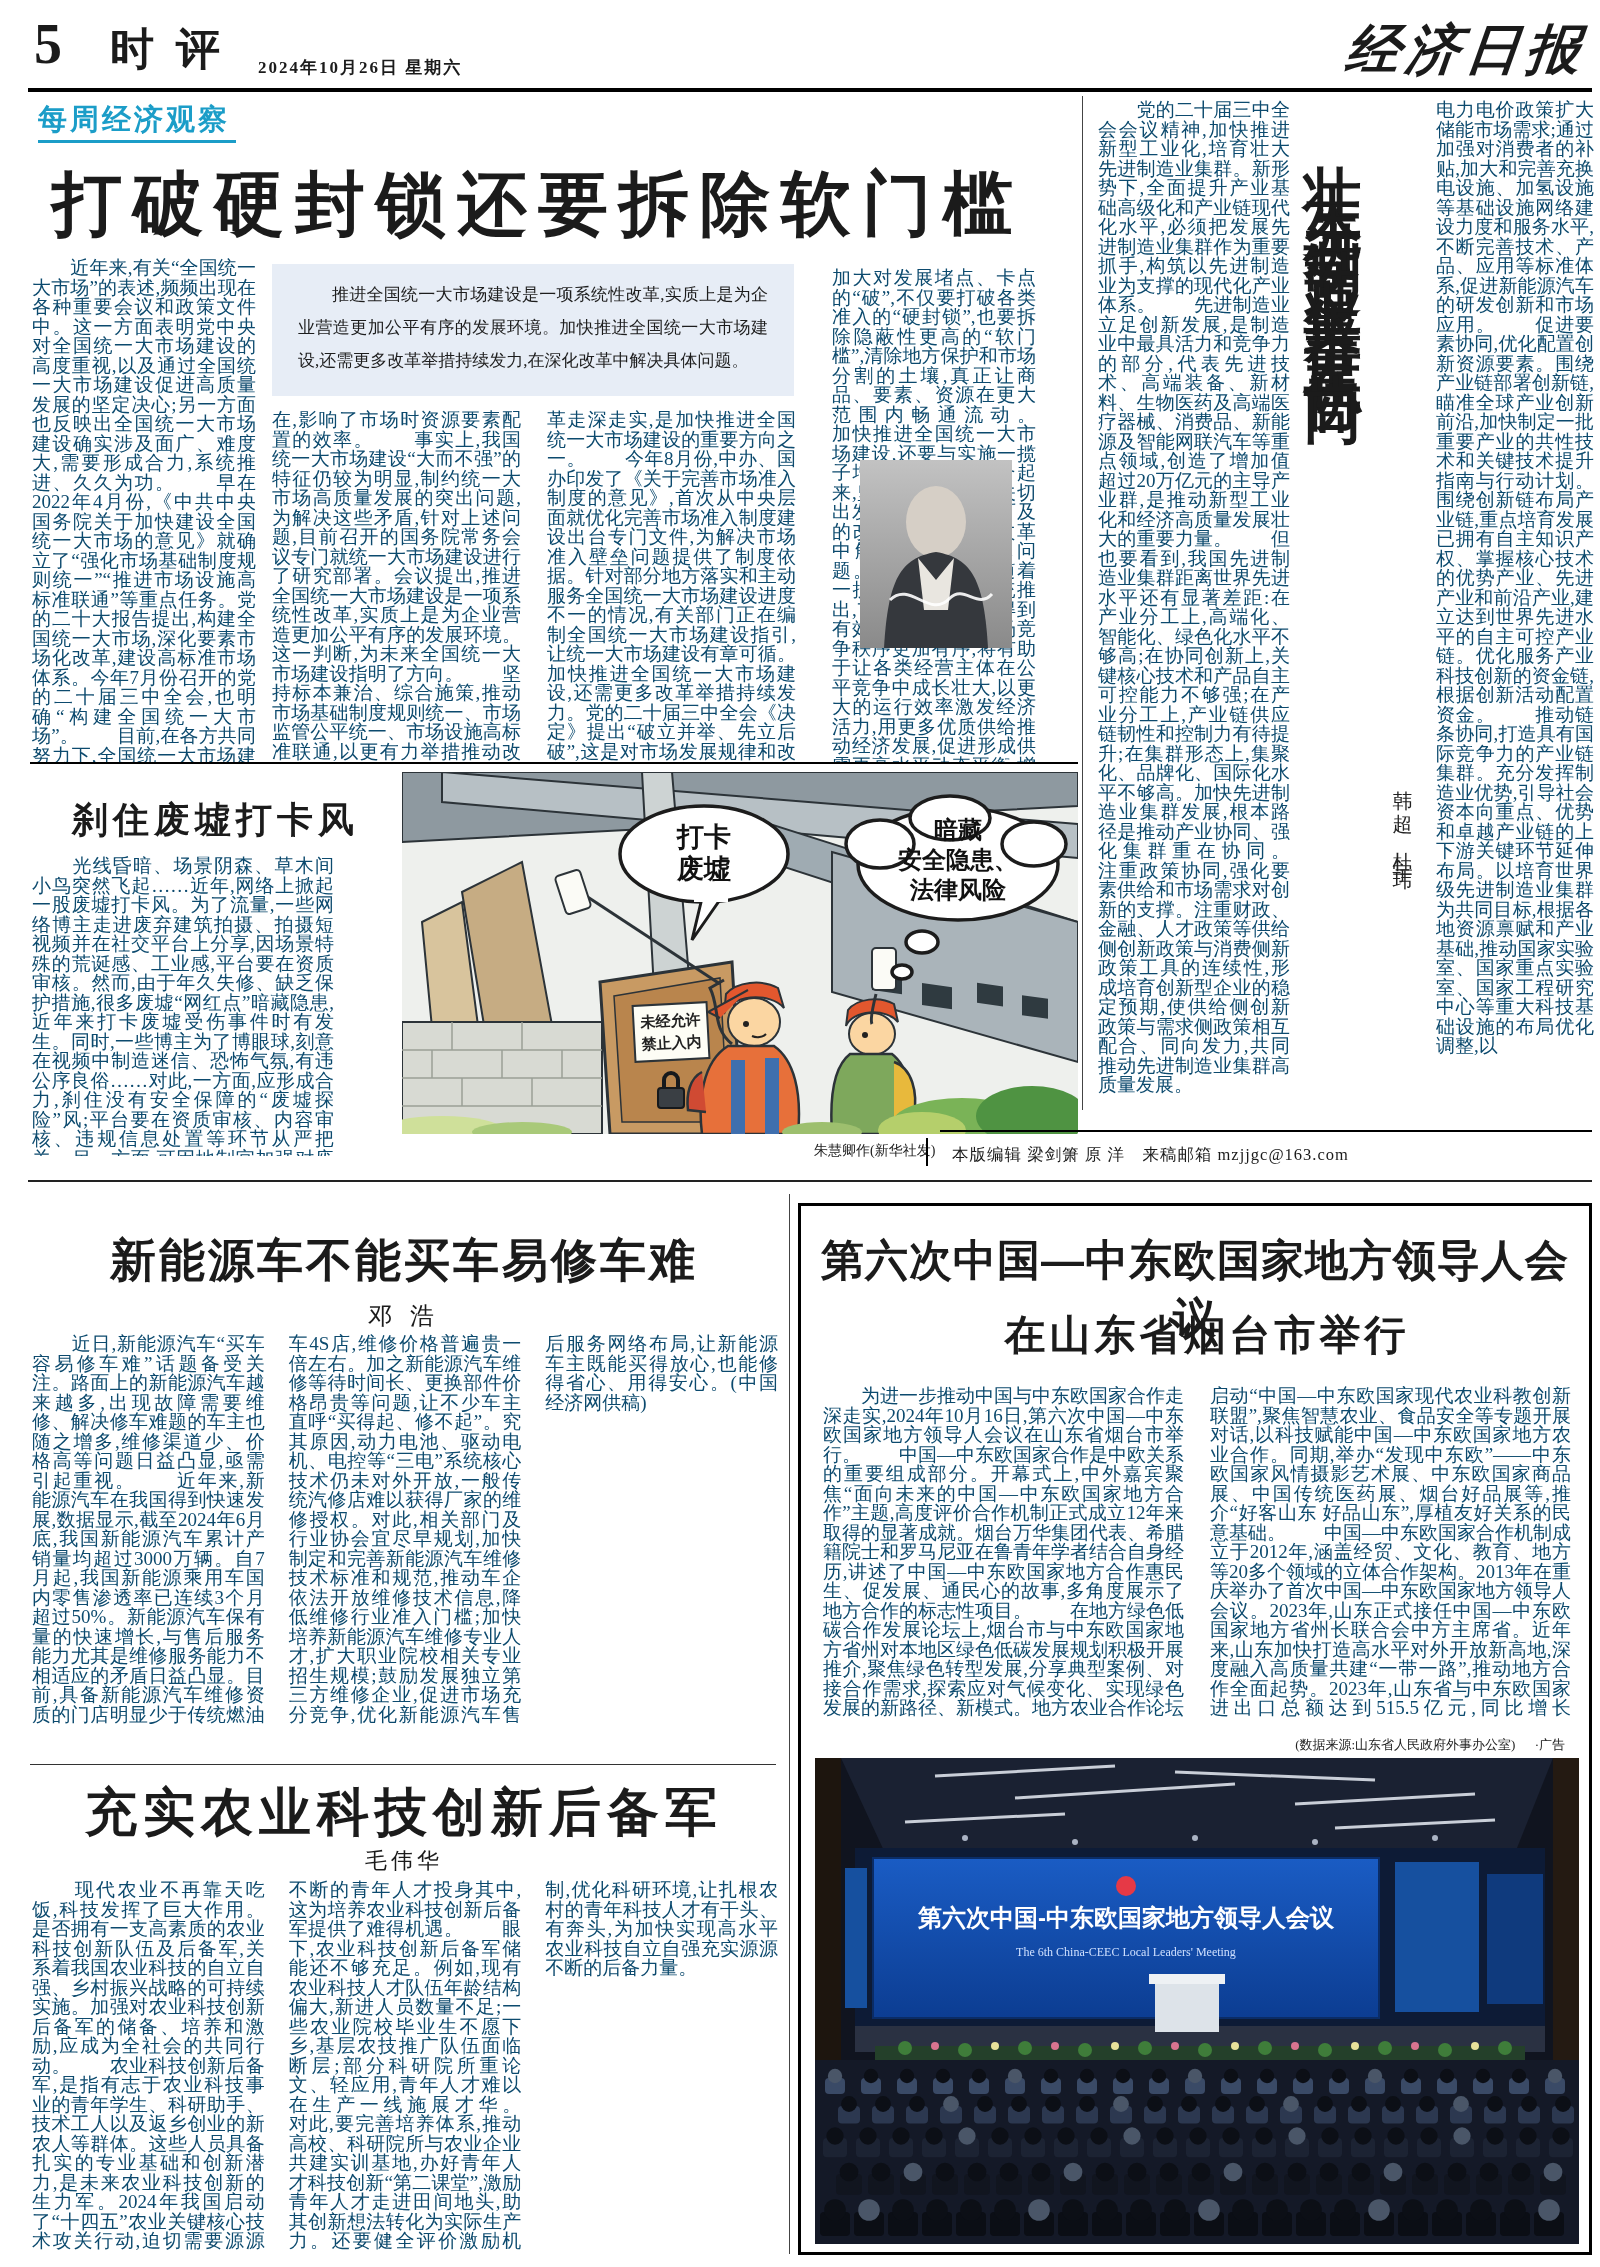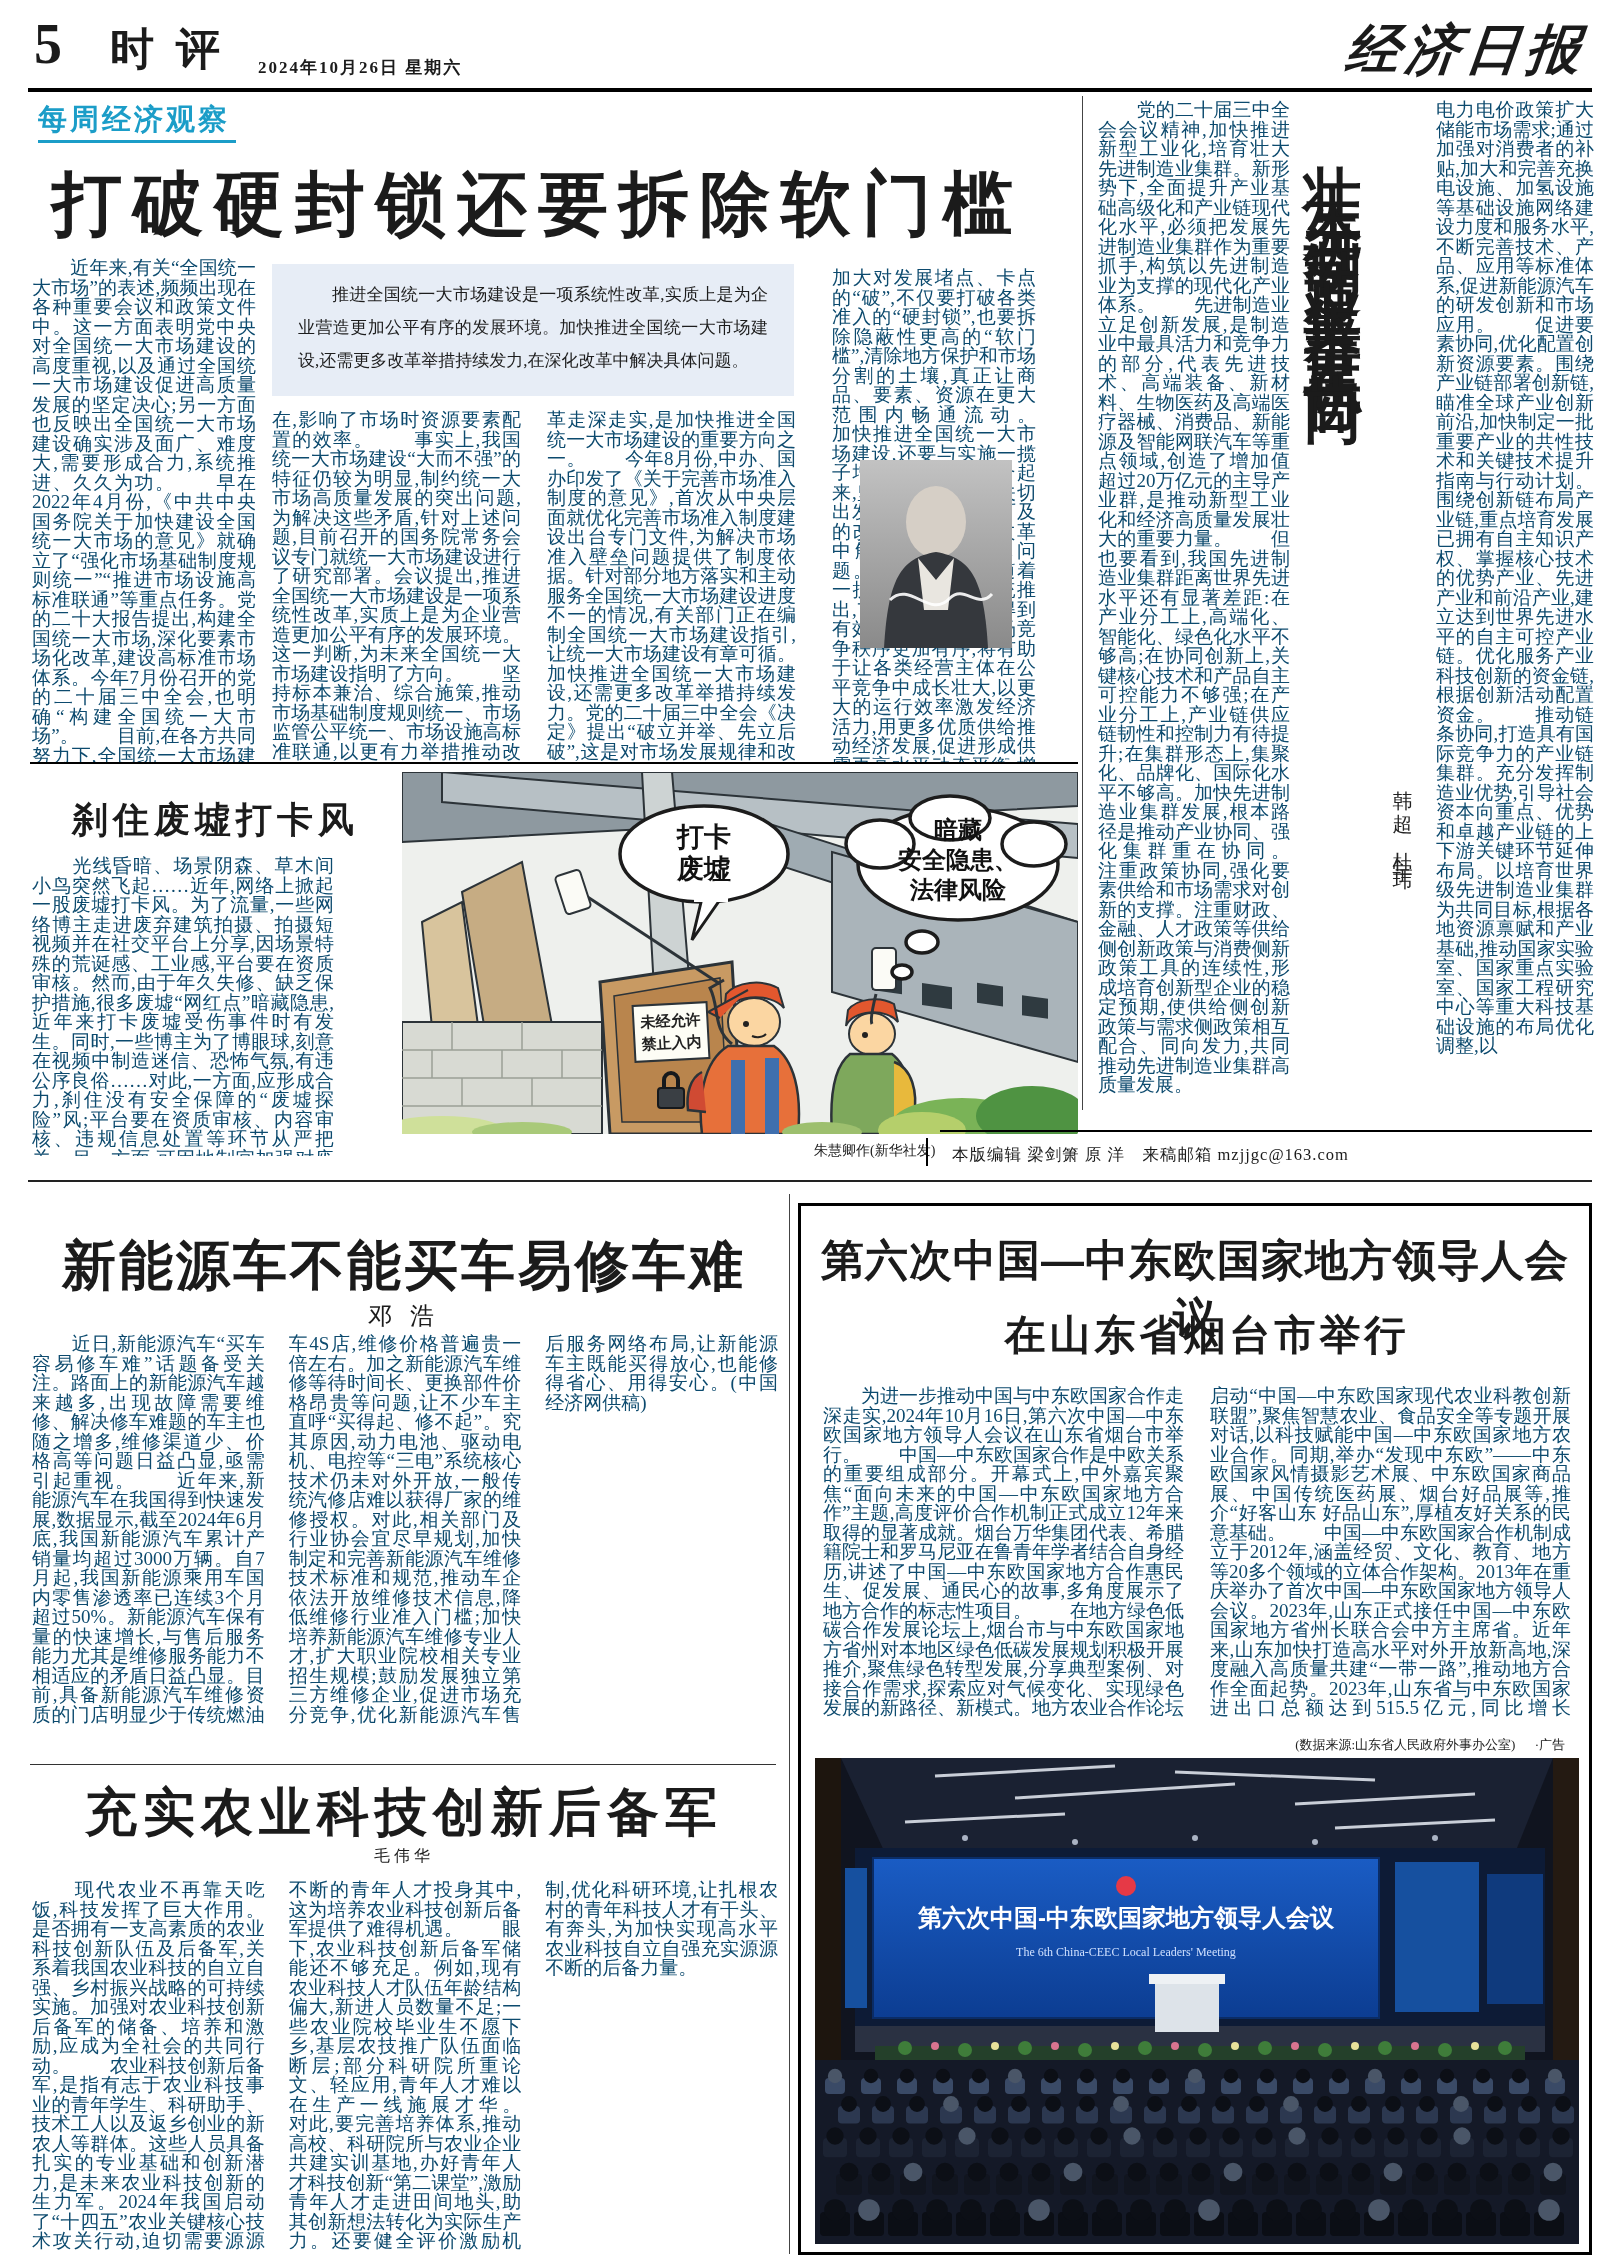--- a/index.html
+++ b/index.html
@@ -42,27 +42,27 @@
   #cartoon-box{left:402px;top:772px;width:676px;height:362px;}
   #cartoon-credit{left:814px;top:1142px;font-size:14px;color:#222;}
   
   #editor-rule{left:940px;top:1130px;width:652px;height:2px;}
   #editor-divider{left:926px;top:1138px;width:2px;height:28px;background:#000;}
   #editor-line{left:952px;top:1144px;font-size:16.5px;letter-spacing:1px;}
   
   #mid-rule{left:28px;top:1180px;width:1564px;height:1.5px;background:#222;}
   #bottom-vrule{left:789px;top:1194px;width:1px;height:1060px;background:#444;}
   
-  #nev-headline{left:30px;top:1230px;width:748px;font-size:54px;font-weight:bold;letter-spacing:3px;}
+  #nev-headline{left:30px;top:1230px;width:748px;font-size:46px;font-weight:bold;letter-spacing:3px;}
   #nev-byline{left:30px;top:1300px;width:748px;font-size:24px;letter-spacing:6px;}
   #nev-body{left:32px;top:1334px;width:746px;height:400px;}
   #nev-rule{left:30px;top:1764px;width:746px;height:1px;background:#333;}
   
   #agri-headline{left:30px;top:1778px;width:748px;font-size:52px;font-weight:bold;letter-spacing:6px;}
-  #agri-byline{left:30px;top:1846px;width:748px;font-size:16px;letter-spacing:4px;}
+  #agri-byline{left:30px;top:1846px;width:748px;font-size:22px;letter-spacing:4px;}
   #agri-body{left:32px;top:1880px;width:746px;height:372px;}
   
   #ceec-box{left:798px;top:1203px;width:794px;height:1052px;border:3px solid #000;box-sizing:border-box;}
   #ceec-h1{position:absolute;left:0;top:26px;width:100%;font-size:43px;font-weight:900;letter-spacing:1px;}
   #ceec-h2{position:absolute;left:0;top:102px;width:100%;font-size:41px;font-weight:900;letter-spacing:4px;padding-left:12px;}
   #ceec-body{position:absolute;left:22px;top:180px;width:748px;height:348px;}
   #ceec-source{position:absolute;right:24px;top:530px;font-size:13px;color:#222;}
   #ceec-photo{position:absolute;left:14px;top:552px;width:764px;height:486px;background:#10141f;overflow:hidden;}
   .scr-line1{font-family:"Liberation Sans","DejaVu Sans",sans-serif;font-weight:bold;}
 </style>

